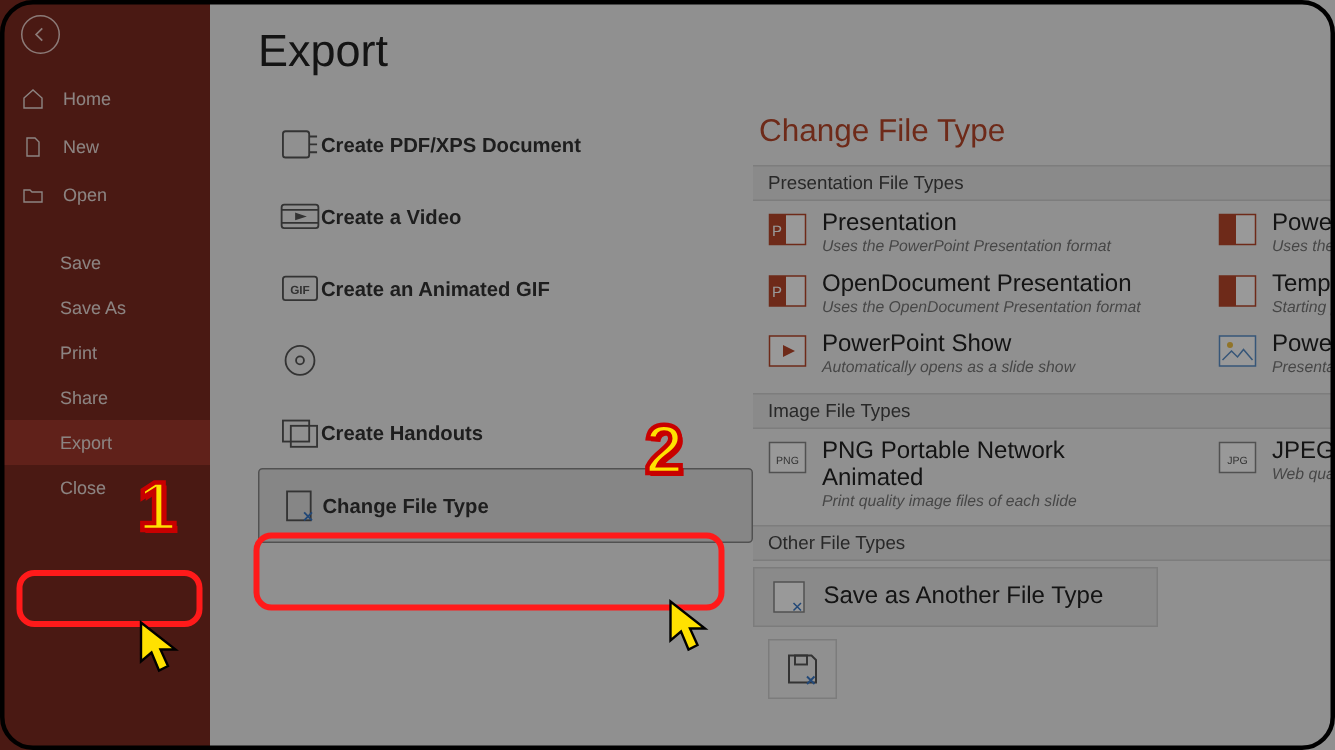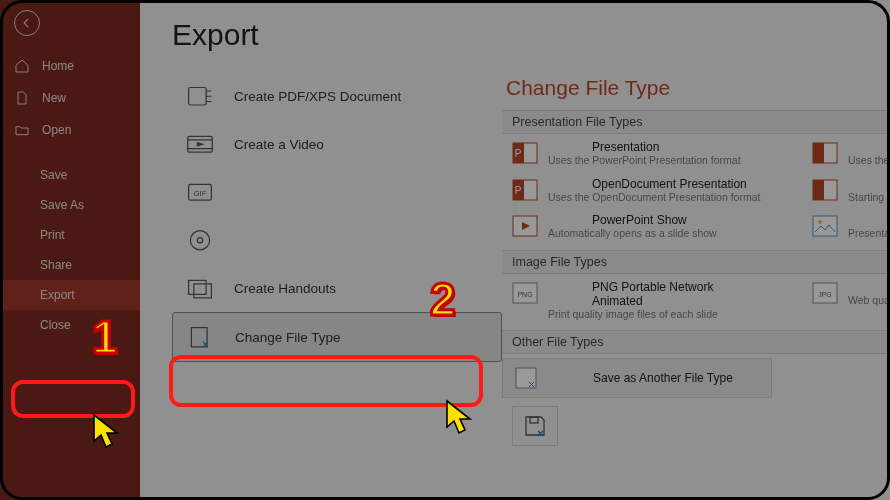--- a/index.html
+++ b/index.html
@@ -20,35 +20,35 @@
   .sb-item { display: flex; align-items: center; gap: 12px; padding: 8px 14px; font-size: 12px; color: #eaddd9; cursor: pointer; }
   .sb-item.noicon { padding-left: 40px; }
   .sb-item .ic { width: 16px; height: 16px; stroke: #eaddd9; fill: none; stroke-width: 1.4; }
   .sb-sep { height: 14px; }
   .sb-item.selected { background: #a0382c; }
 
   
   .main { flex: 1; background: #f1f1f1; display: flex; padding: 18px 0 0 32px; overflow: hidden; }
   .export-col { width: 330px; flex-shrink: 0; }
   .page-title { font-size: 30px; font-weight: 300; color: #222; margin-bottom: 20px; }
-  .opt { display: flex; align-items: center; gap: 20px; padding: 12px 14px; cursor: pointer; }
+  .opt { display: flex; align-items: center; padding: 12px 14px; cursor: pointer; font-weight: bold; }
   .opt .oic { width: 28px; height: 24px; stroke: #555; fill: none; stroke-width: 1.4; flex-shrink: 0; display: flex; align-items: center; justify-content: center; }
   .opt .lbl { font-size: 13.5px; color: #333; }
   .opt.selected { background: #e0e0e0; border: 1px solid #888; border-radius: 3px; }
 
   
   .detail { flex: 1; padding-top: 58px; }
   .detail-title { font-size: 21px; color: #b7472a; margin-bottom: 10px; margin-left: 4px; }
   .section-head { font-size: 12.5px; color: #444; background: #e7e7e7; padding: 4px 10px; border-top: 1px solid #d0d0d0; border-bottom: 1px solid #d0d0d0; margin: 4px 0 0 0; }
   .tiles { display: flex; gap: 50px; padding: 6px 10px; }
   .tilecol { display: flex; flex-direction: column; gap: 10px; }
   .tile { display: flex; gap: 10px; width: 250px; }
   .tico { width: 26px; height: 26px; flex-shrink: 0; }
-  .tlbl { font-size: 12px; color: #222; margin-left: 44px; }
-  .tdesc { font-size: 10.5px; color: #767676; line-height: 1.2; }
+  .tlbl { font-size: 16px; color: #222; }
+  .tdesc { font-size: 10.5px; color: #767676; line-height: 1.2; font-style: italic; }
 
   
   .hi-box { position: absolute; border: 4px solid #ff1a1a; border-radius: 12px; z-index: 70; pointer-events: none; }
   .num { position: absolute; font-size: 46px; font-weight: 900; color: #ffe100; -webkit-text-stroke: 3px #c80000; text-shadow: 2px 2px 0 #c80000; z-index: 75; pointer-events: none; font-family: Arial Black, sans-serif; }
   .cursor { position: absolute; width: 30px; height: 38px; z-index: 76; pointer-events: none; }
   .cursor svg { width: 100%; height: 100%; }
 
   
   .save-tile { display: flex; gap: 10px; background: #e6e6e6; padding: 6px 10px; align-items: center; border: 1px solid #cfcfcf; margin: 4px 10px 0 0; width: 270px; }
   .save-icon-box { margin: 8px 10px 0 10px; width: 46px; height: 40px; border: 1px solid #cfcfcf; display: flex; align-items: center; justify-content: center; }
@@ -127,20 +127,21 @@
           </span>
         <span class="lbl">Create a Video</span>
       </div>
       <div class="opt">
         <span class="oic">
             <svg viewBox="0 0 32 28">
               <rect x="3" y="5" width="26" height="18" rx="2"></rect>
               <text x="16" y="18" font-size="9" text-anchor="middle" fill="#555" stroke="none">GIF</text>
             </svg>
           </span>
+        <span class="lbl">Create an Animated GIF</span>
       </div>
       <div class="opt">
         <span class="oic">
             <svg viewBox="0 0 32 28">
               <circle cx="16" cy="14" r="11"></circle>
               <circle cx="16" cy="14" r="3"></circle>
             </svg>
           </span>
       </div>
       <div class="opt">

